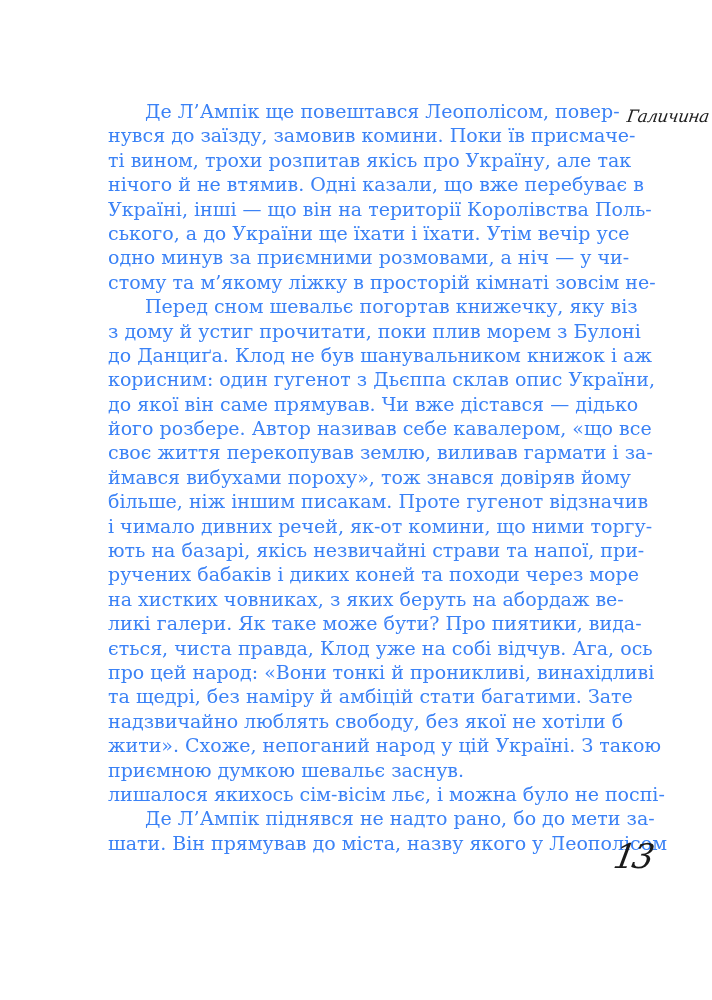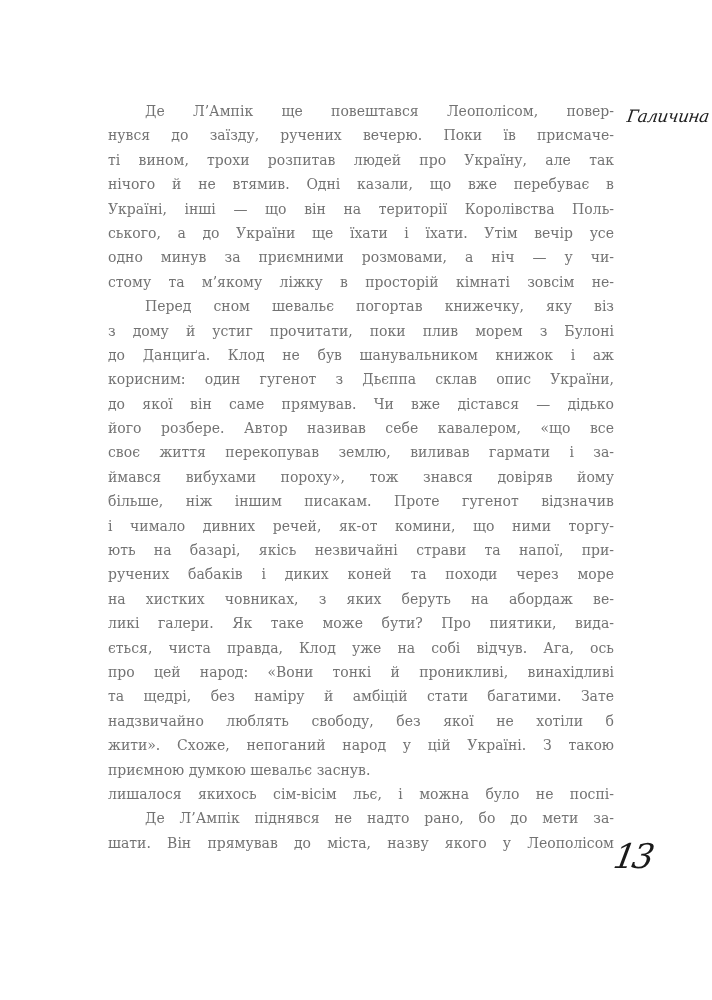--- a/index.html
+++ b/index.html
@@ -4,21 +4,21 @@
   <style>
     html, body { margin: 0; padding: 0; }
     body {
       width: 712px; height: 1000px; background: #ffffff;
       position: relative; overflow: hidden;
     }
     .page { position: absolute; left: 0; top: 0; width: 712px; height: 1000px; }
     .text-block {
       position: absolute; left: 108px; top: 99px; width: 506px;
       font-family: "DejaVu Serif", "Liberation Serif", serif;
-      font-size: 14px; line-height: 24.4px; color: #737373;
+      font-size: 19px; line-height: 24.4px; color: #3b82f6;
     }
     .line {
       display: block; white-space: nowrap; text-align: justify;
       text-align-last: justify; height: 24.4px; overflow: visible;
     }
     .line.last { text-align-last: left; }
     .line.indent { padding-left: 37px; }
     .running-head {
       position: absolute; left: 627px; top: 106px;
       font-family: "DejaVu Serif", serif; font-style: italic;
@@ -34,22 +34,22 @@
   </style>
 </head>
 <body>
 
 <div class="page">
   <div class="running-head">Галичина</div>
 
   <div class="text-block">
     <div>
       <span class="line indent">Де Л’Ампік ще повештався Леополісом, повер-</span>
-      <span class="line">нувся до заїзду, ручених вечерю. Поки їв присмаче-</span>
-      <span class="line">ті вином, трохи розпитав людей про Україну, але так</span>
+      <span class="line">нувся до заїзду, замовив комини. Поки їв присмаче-</span>
+      <span class="line">ті вином, трохи розпитав якісь про Україну, але так</span>
       <span class="line">нічого й не втямив. Одні казали, що вже перебуває в</span>
       <span class="line">Україні, інші — що він на території Королівства Поль-</span>
       <span class="line">ського, а до України ще їхати і їхати. Утім вечір усе</span>
       <span class="line">одно минув за приємними розмовами, а ніч — у чи-</span>
       <span class="line">стому та м’якому ліжку в просторій кімнаті зовсім не-</span>
     </div>
     <div>
       <span class="line indent">Перед сном шевальє погортав книжечку, яку віз</span>
       <span class="line">з дому й устиг прочитати, поки плив морем з Булоні</span>
       <span class="line">до Данциґа. Клод не був шанувальником книжок і аж</span>

